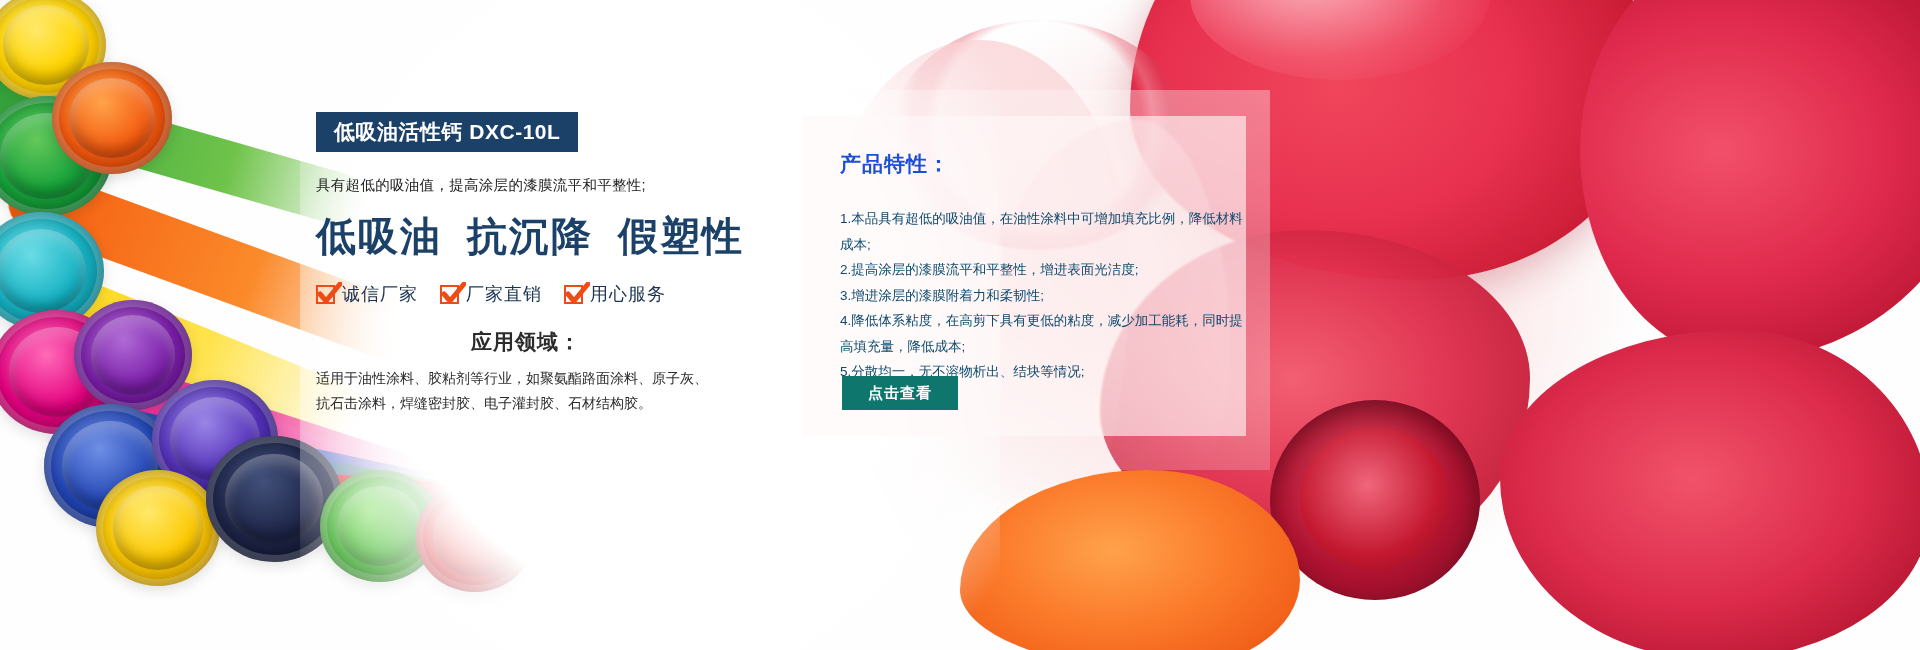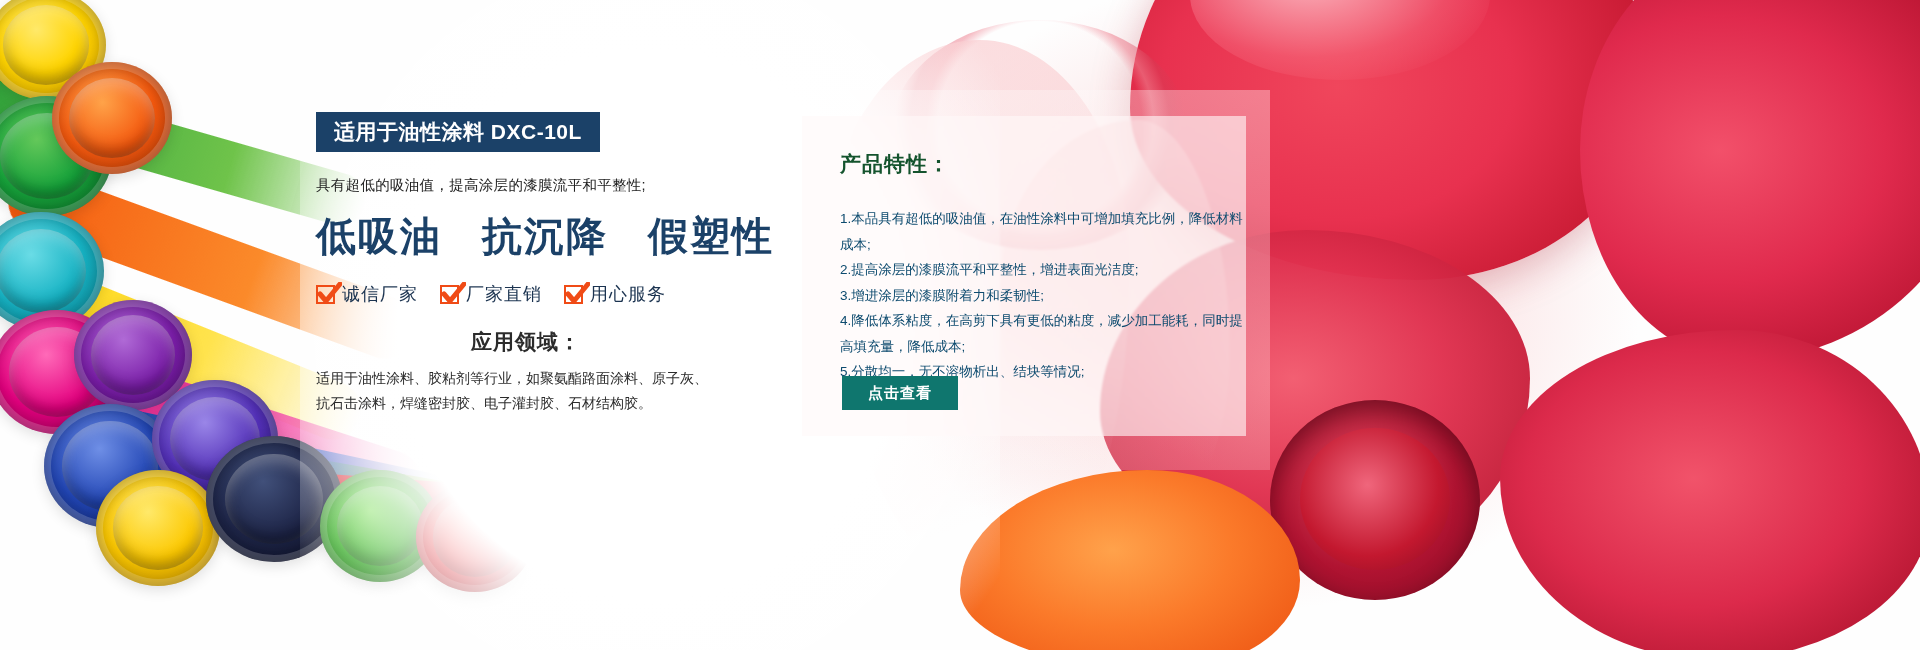--- a/index.html
+++ b/index.html
@@ -66,21 +66,21 @@
 
   .keywords {
     margin-top:14px;
     font-family:"Liberation Serif","DejaVu Serif",serif;
     font-size:40px;
     font-weight:bold;
     color:#1b4168;
     letter-spacing:2px;
     white-space:nowrap;
     display:flex;
-    gap:40px;
+    gap:25px;
   }
 
   .badge-row { margin-top:18px; display:flex; gap:22px; align-items:center; white-space:nowrap; }
   .badge-item { display:flex; align-items:center; gap:7px; }
   .chk {
     width:19px; height:19px; flex:0 0 19px;
     border:2px solid #f04b16;
     position:relative;
   }
   .chk svg { position:absolute; left:-1px; top:-5px; width:25px; height:25px; }
@@ -98,21 +98,21 @@
     font-size:14px; color:#2b2b2b; line-height:25px; width:400px;
   }
 
   
   .right-panel {
     position:absolute; left:802px; top:116px; width:444px; height:320px;
     background:rgba(255,248,248,.62);
     backdrop-filter:blur(1px);
   }
   .panel-inner { position:absolute; left:38px; top:34px; right:24px; }
-  .panel-title { font-size:21px; font-weight:bold; color:#14532d; letter-spacing:1px; }
+  .panel-title { font-size:21px; font-weight:bold; color:#1d4ed8; letter-spacing:1px; }
   .panel-list { margin-top:28px; font-size:13.5px; color:#0c4a6e; line-height:25.5px; }
   .panel-list div { white-space:nowrap; }
 
   .cta {
     position:absolute; left:40px; top:260px;
     display:inline-block;
     background:#0f766e;
     color:#ffffff;
     font-size:15px;
     font-weight:bold;
@@ -249,21 +249,21 @@
       </div>
   </div>
 
   <div class="bg-white-core"></div>
 </div>
 
 <div id="content">
 
   <div class="left-col">
 
-    <div class="title-badge">适用于油性涂料 DXC-10L</div>
+    <div class="title-badge">低吸油活性钙 DXC-10L</div>
 
     <div class="subtitle">具有超低的吸油值，提高涂层的漆膜流平和平整性;</div>
 
     <div class="keywords">
       <span>低吸油</span>
       <span>抗沉降</span>
       <span>假塑性</span>
     </div>
 
     <div class="badge-row">

